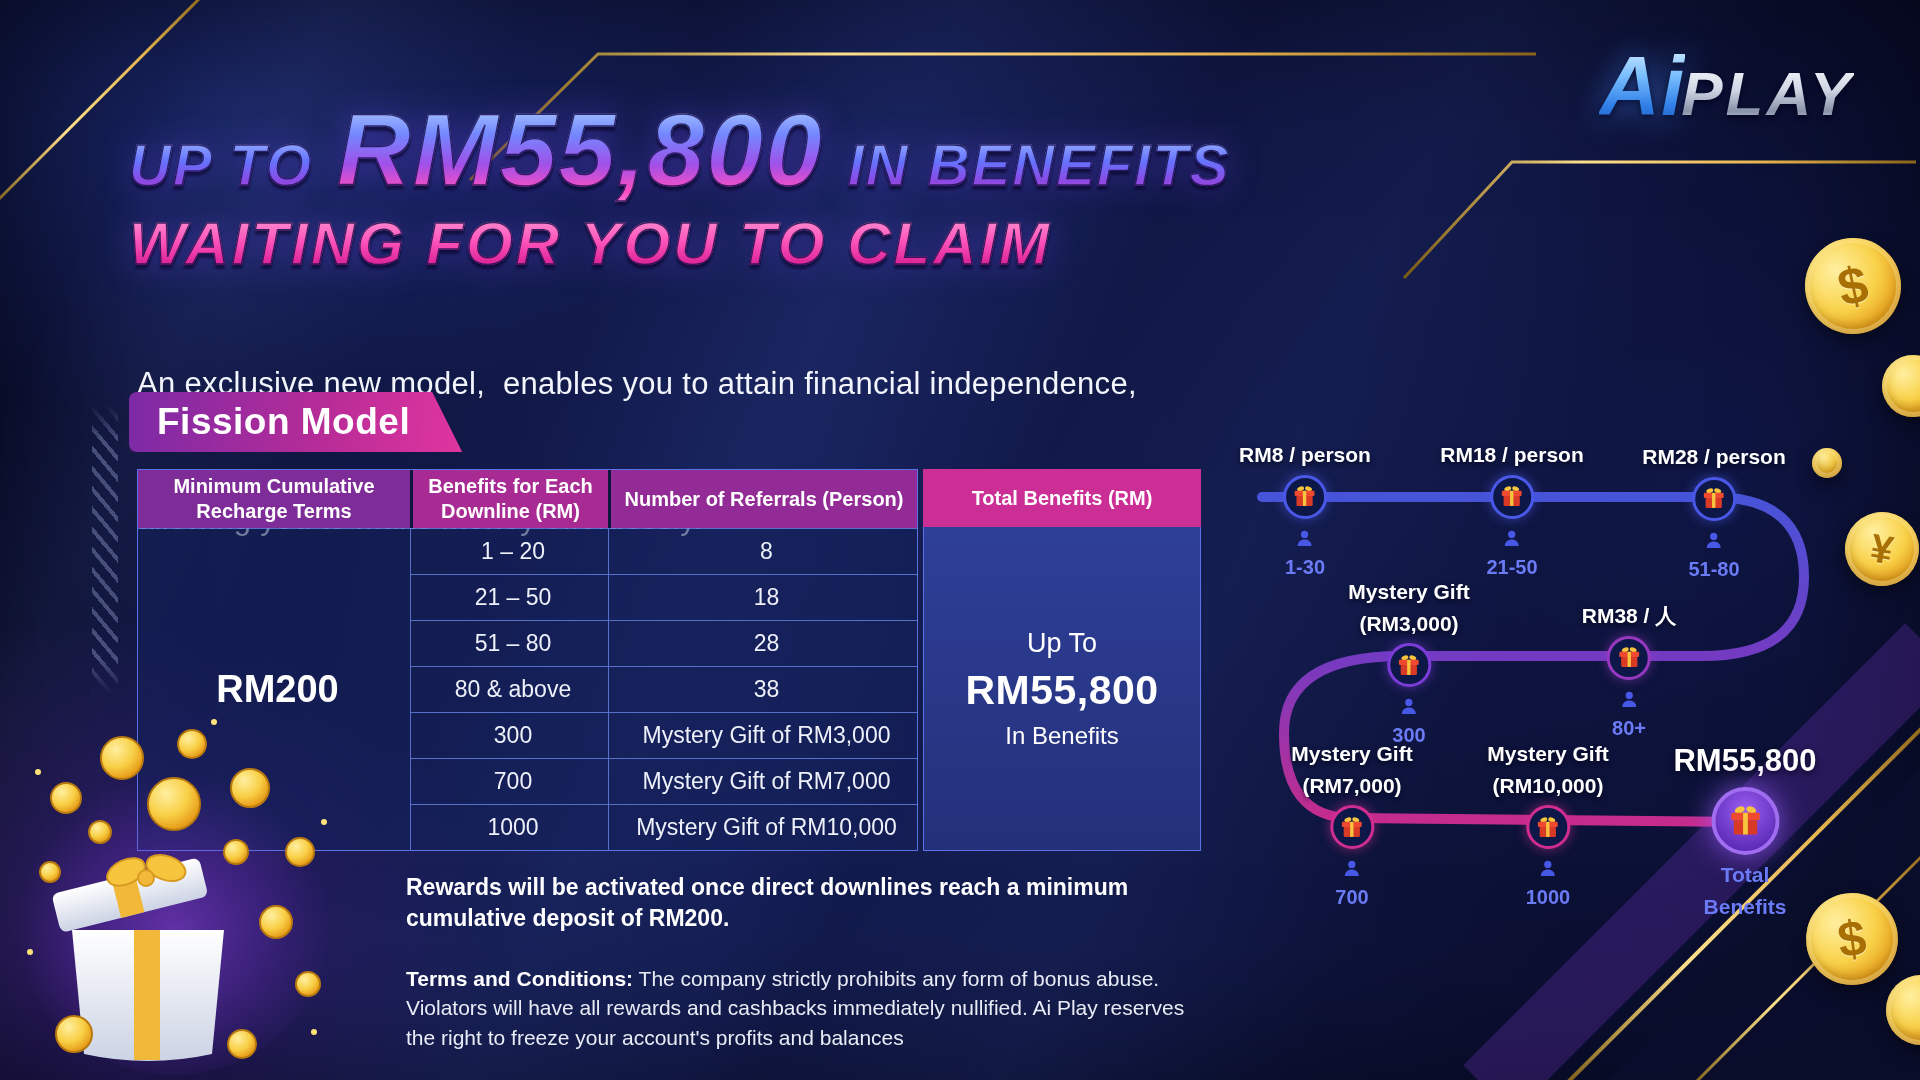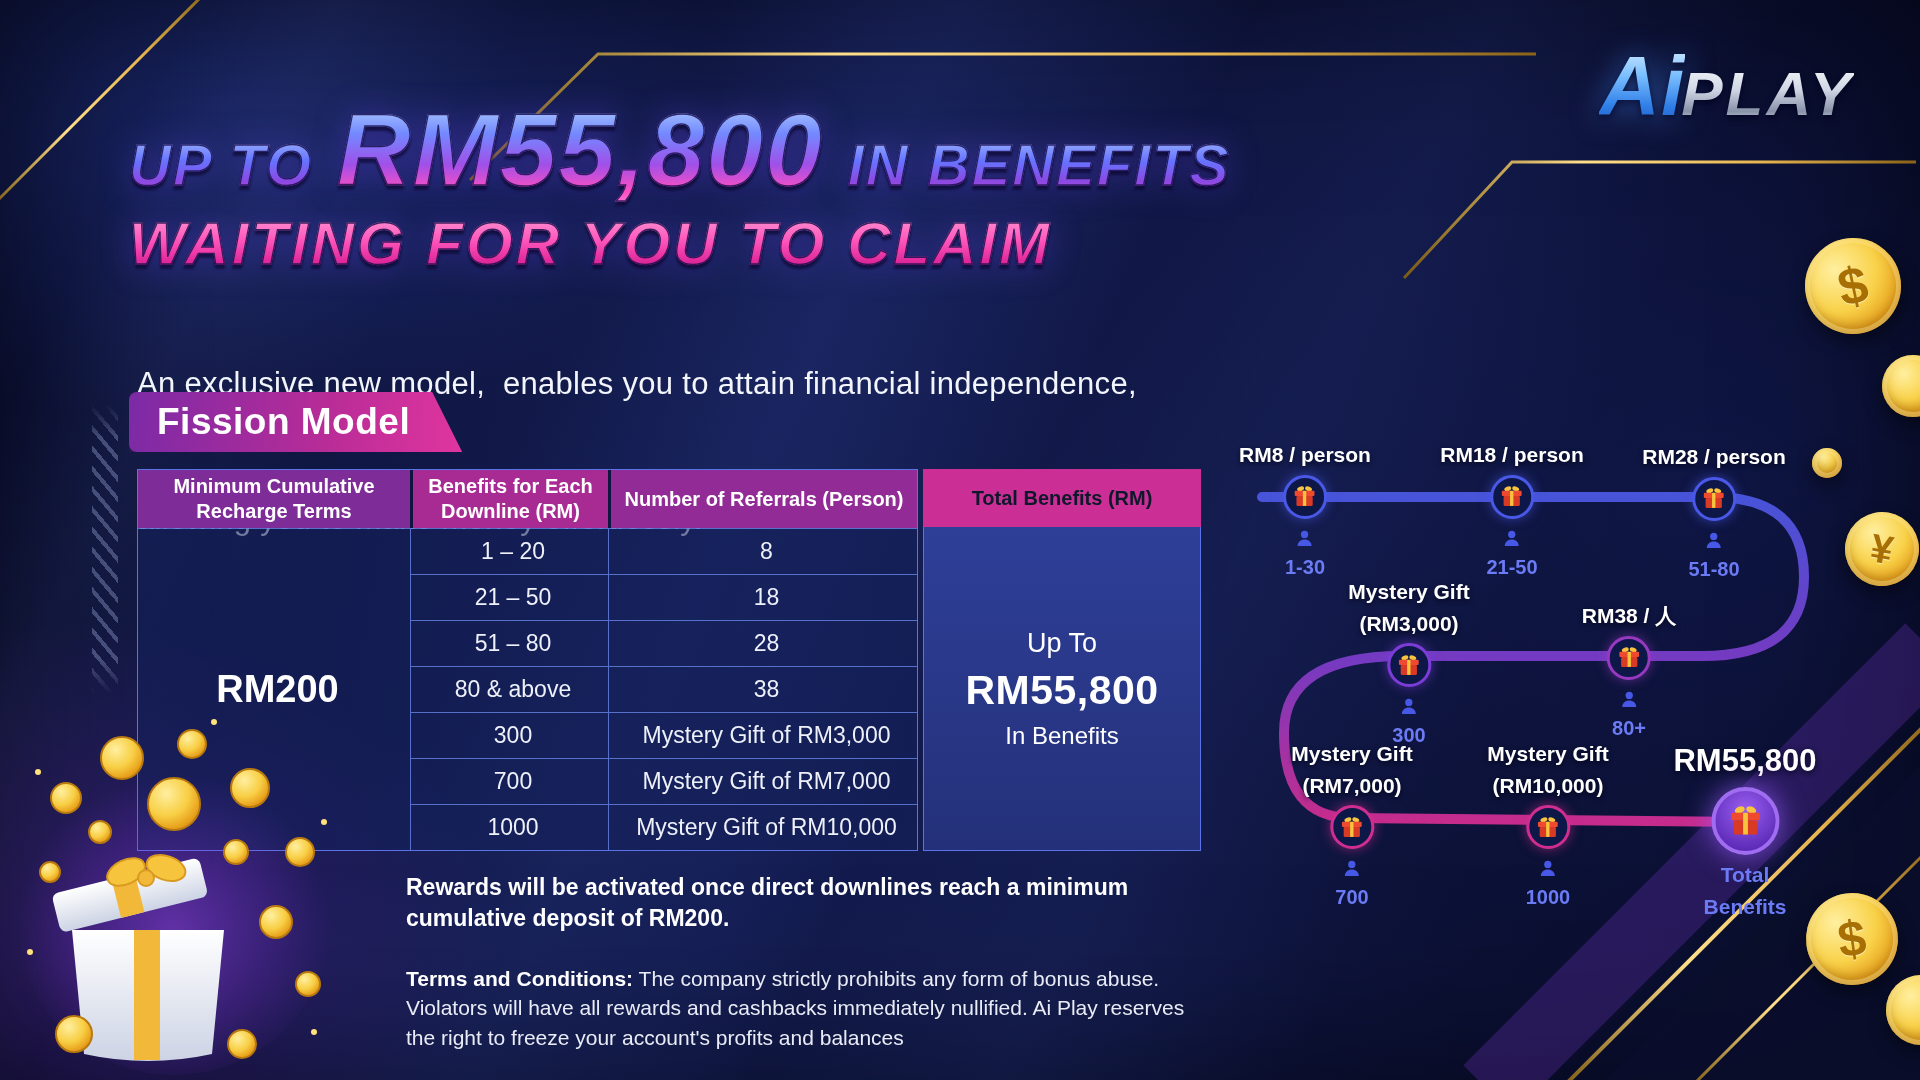--- a/index.html
+++ b/index.html
@@ -77,21 +77,21 @@
   .th{ display:flex; align-items:center; justify-content:center; text-align:center;
     color:#fff; font-size:20px; font-weight:600; line-height:1.25; padding:4px 12px; }
   .th1{ background:#7e2c98; } .th2{ background:#932b96; } .th3{ background:#a82a93; }
   .th + .th{ border-left:3px solid #10153f; }
   .cell{ display:flex; align-items:center; justify-content:center; color:#eef1fa;
     font-size:23px; border-top:1px solid rgba(110,140,240,.75);padding-left:7px; }
   .cell.ben, .cell.ref{ border-left:1px solid rgba(110,140,240,.75); }
   .cell.recharge{ grid-column:1; grid-row:2 / 9; font-size:38px; font-weight:700; color:#fff; }
   .table-total{ width:278px; display:flex; flex-direction:column; }
   .th4{ height:58px; background:#cb2f96; display:flex; align-items:center; justify-content:center;
-    color:#0f172a; font-size:20px; font-weight:600; }
+    color:#ffffff; font-size:20px; font-weight:600; }
   .total-body{ flex:1; border:1px solid #5a74e8; border-top:none;
     background:linear-gradient(180deg,#2e3f98 0%, #243079 100%);
     display:flex; flex-direction:column; align-items:center; justify-content:center; gap:8px; color:#fff; }
   .t-up{ font-size:27px; } .t-amt{ font-size:41px; font-weight:800; letter-spacing:.5px; }
   .t-in{ font-size:24px; }
 
   
   .note{ position:absolute; left:406px; top:872px; width:800px; color:#ffffff;
     font-size:23px; font-weight:700; line-height:1.35; }
   .terms{ position:absolute; left:406px; top:964px; width:790px; color:#e9ecf6;

